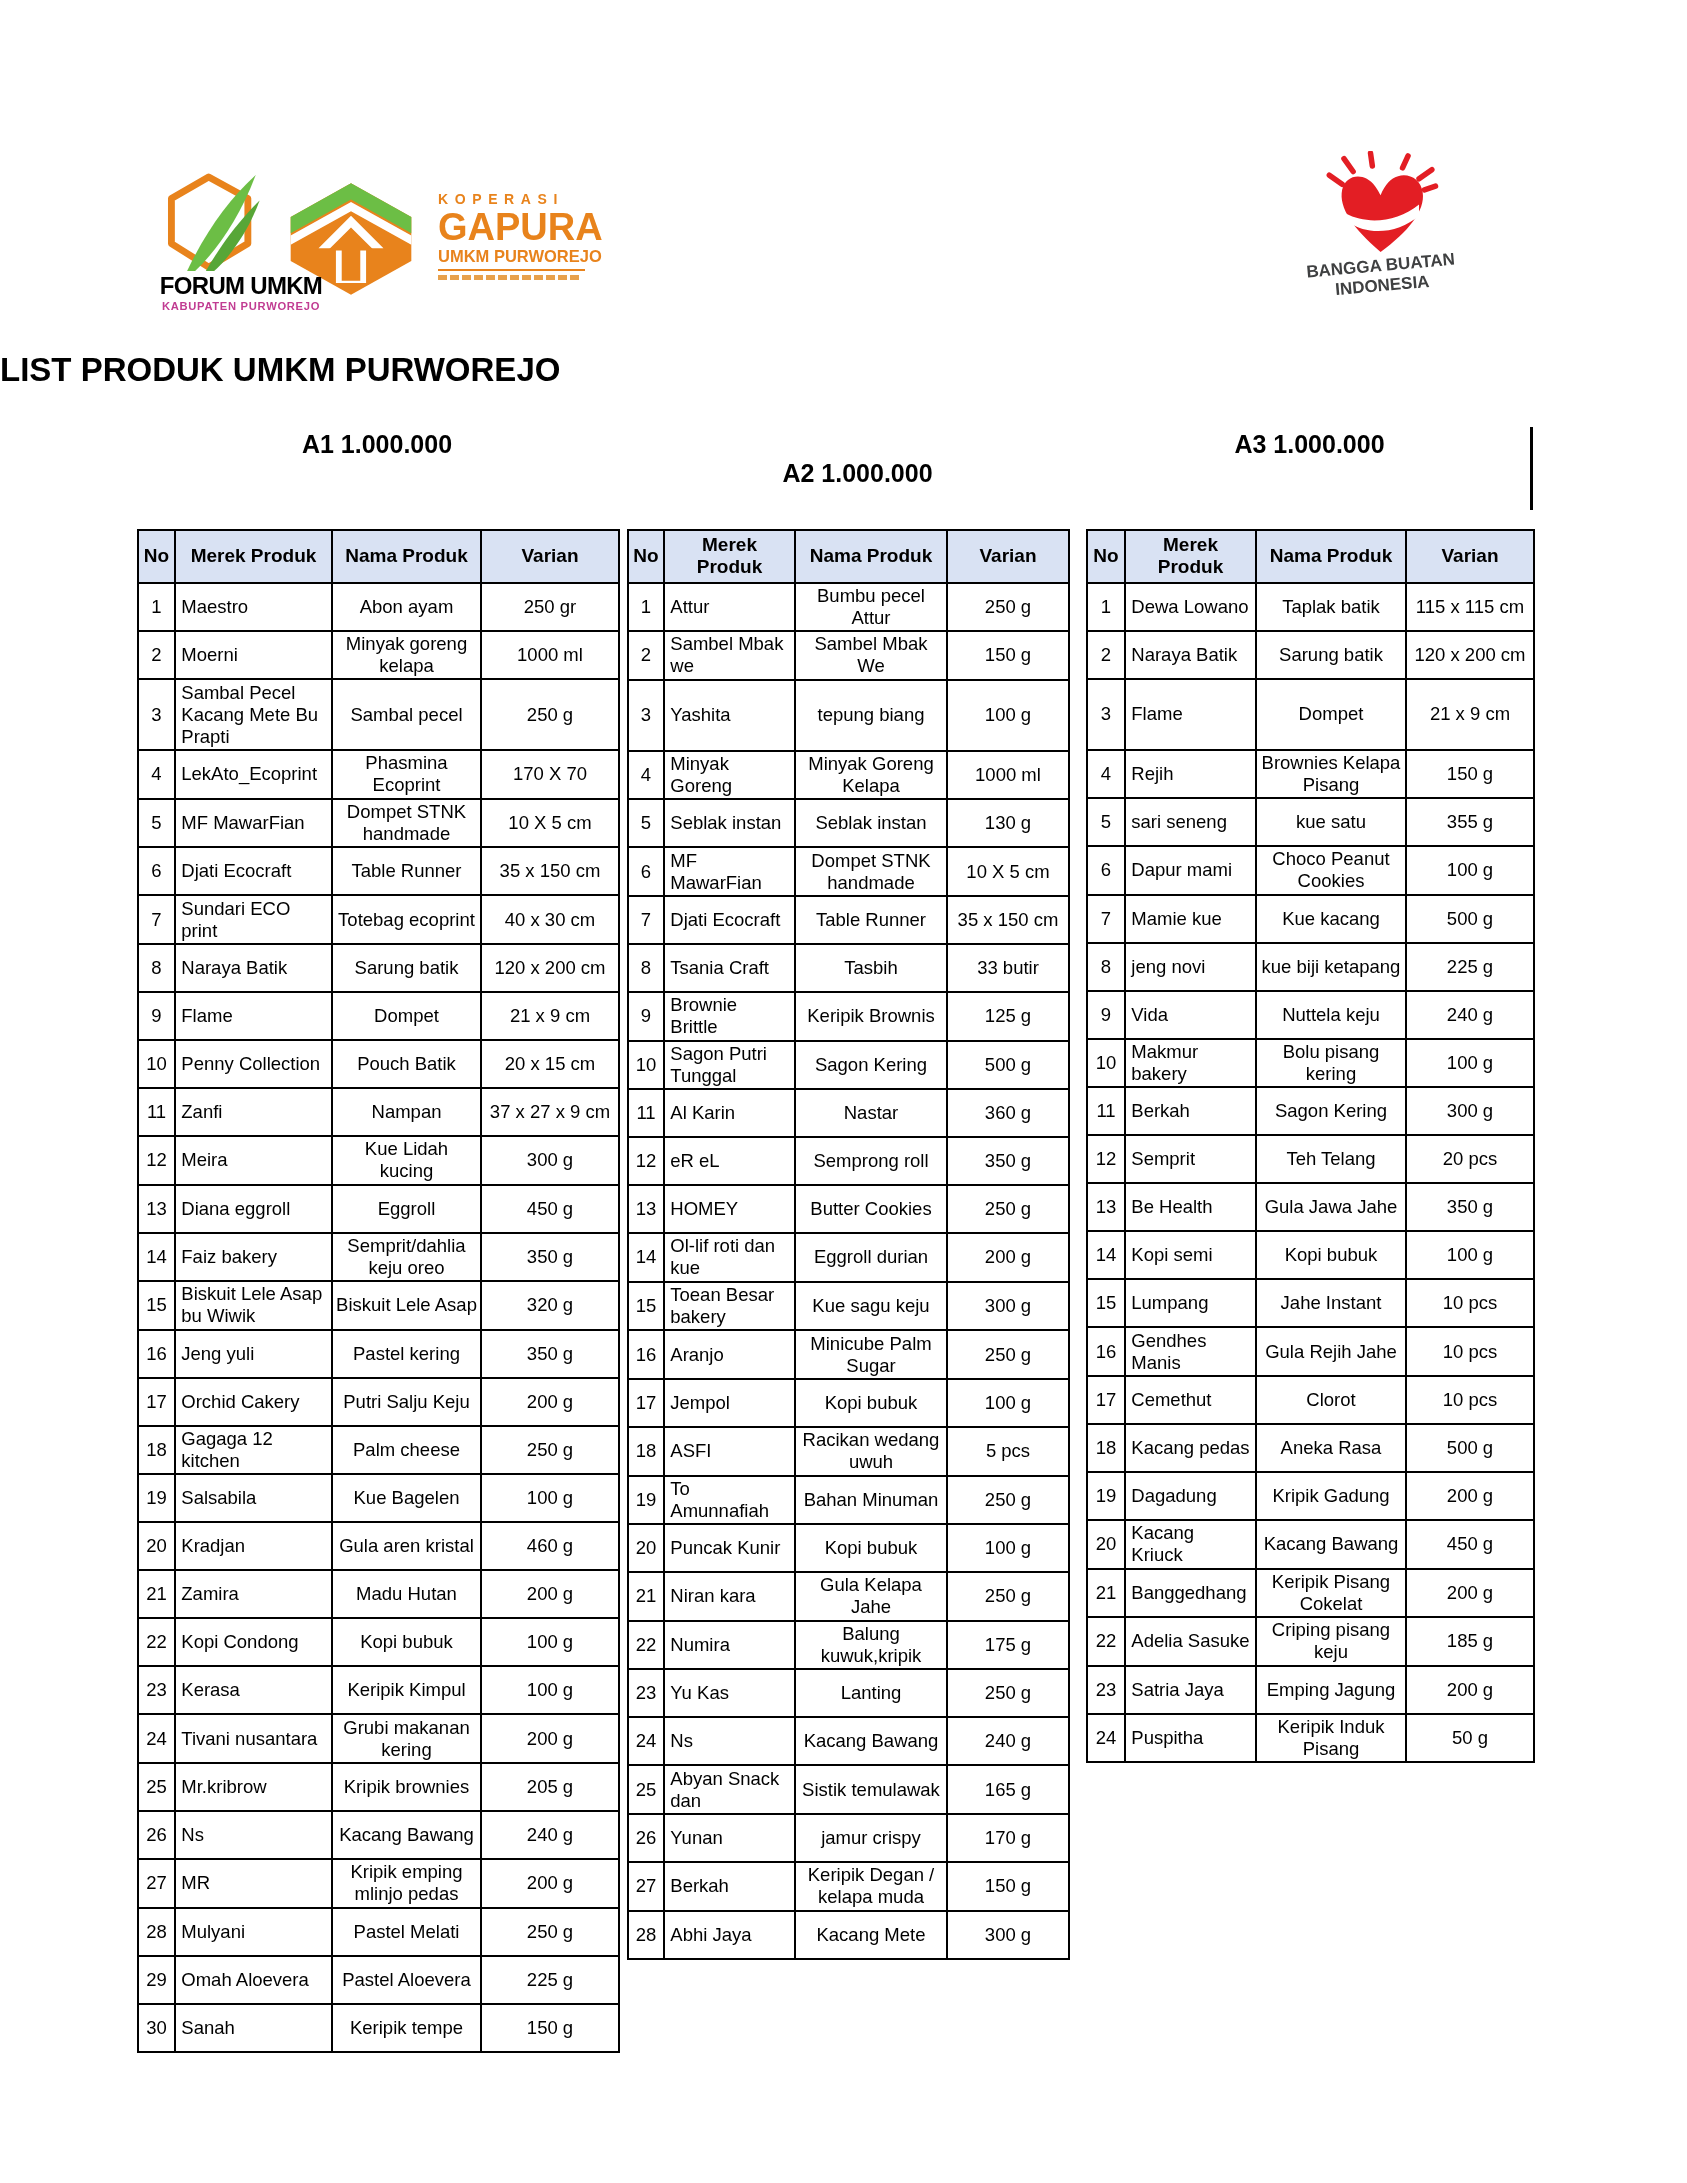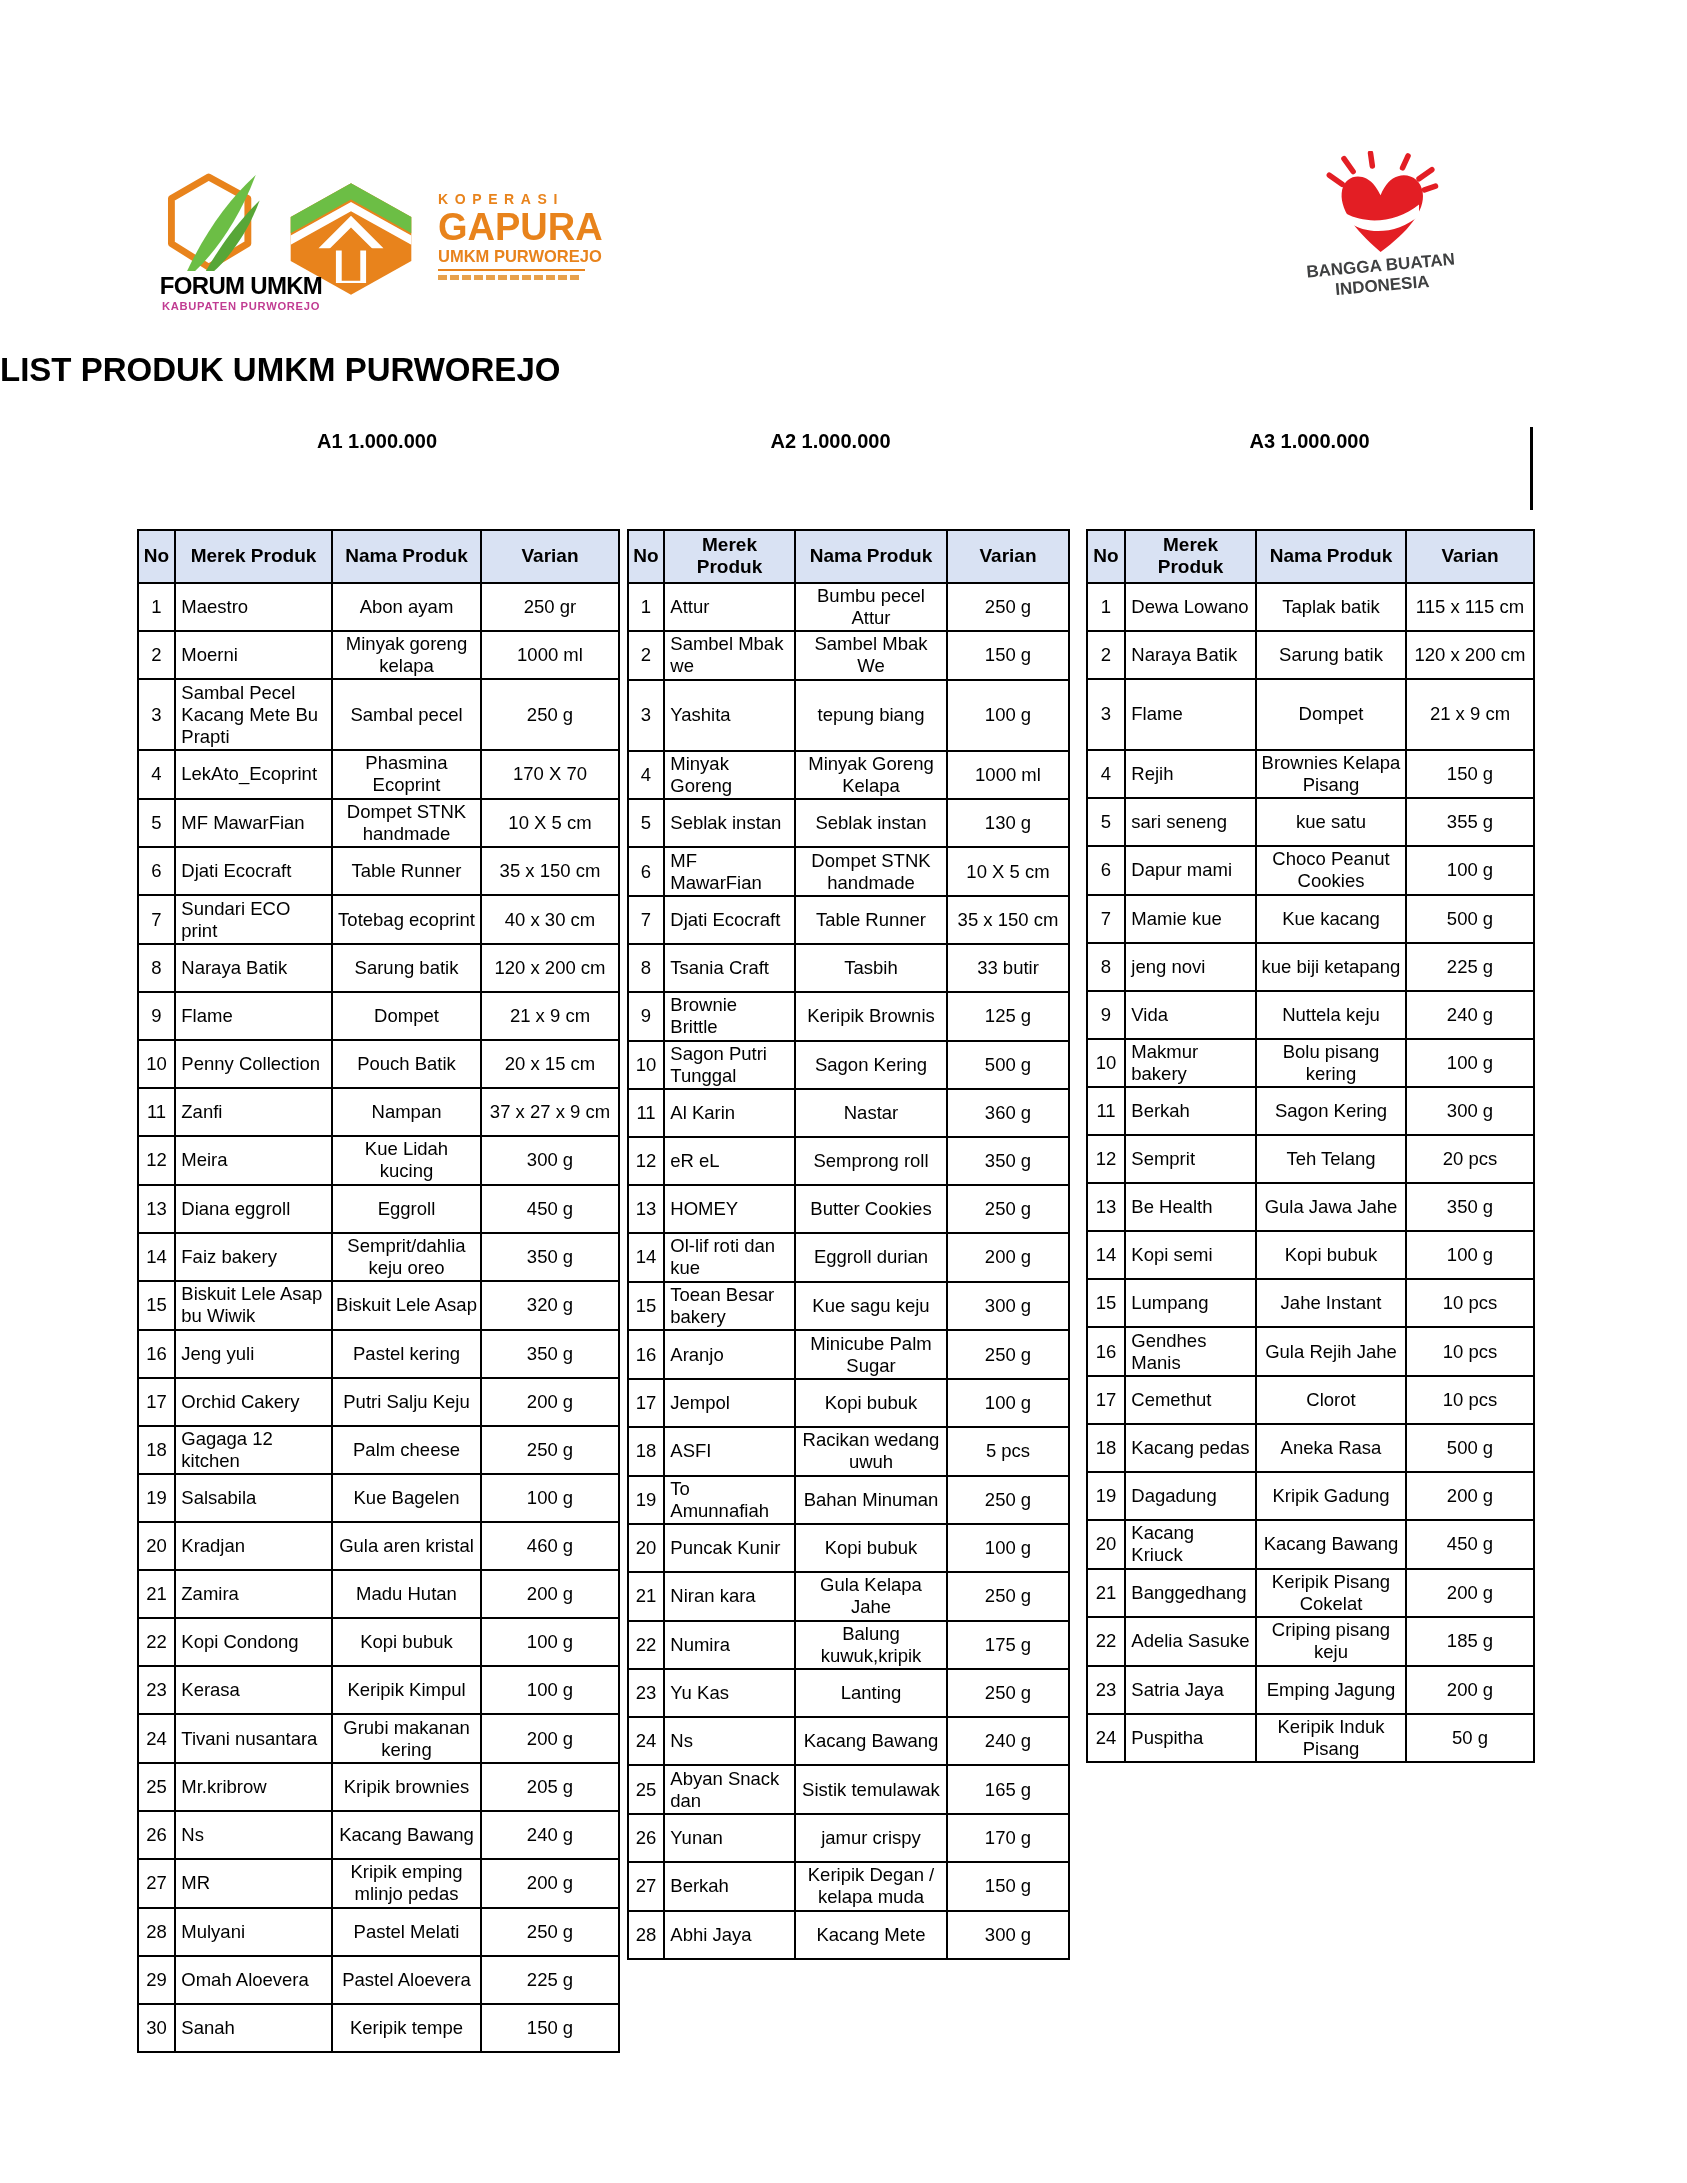--- a/index.html
+++ b/index.html
@@ -27,23 +27,23 @@
 
   .logo-bangga{left:1307px;top:151px;width:149px;height:149px;}
   .bangga-heart{position:absolute;left:14.6px;top:0;width:119px;height:106px;}
   .bangga-text{position:absolute;left:0;top:105px;width:149px;text-align:center;
                font-weight:bold;font-size:17px;line-height:20px;color:#3f4041;
                transform:rotate(-5deg);letter-spacing:0px;}
 
   
   .doc-title{position:absolute;left:0;top:351px;width:1594px;text-align:left;
              font-weight:bold;font-size:33px;letter-spacing:0px;}
-  .sec-label{position:absolute;top:430px;font-weight:bold;font-size:20px;text-align:center;}
+  .sec-label{position:absolute;top:430px;font-weight:bold;font-size:25px;text-align:center;}
   .sec-label-a1{left:137px;width:480px;}
-  .sec-label-a2{left:610px;width:441px;}
+  .sec-label-a2{left:637px;width:441px;margin-top:29px;}
   .sec-label-a3{left:1086px;width:447px;}
 
   
   .ptable{position:absolute;top:529px;border-collapse:collapse;table-layout:fixed;
           font-size:18.5px;line-height:22px;}
   .ptable th,.ptable td{border:2.6px solid #000;overflow:hidden;}
   .ptable th{background:#d9e2f3;font-weight:bold;font-size:19px;height:48px;
              text-align:center;vertical-align:middle;padding:1.3px 2.6px;}
   .ptable tr{height:48px;}
   .ptable tr.tall{height:71px;}

